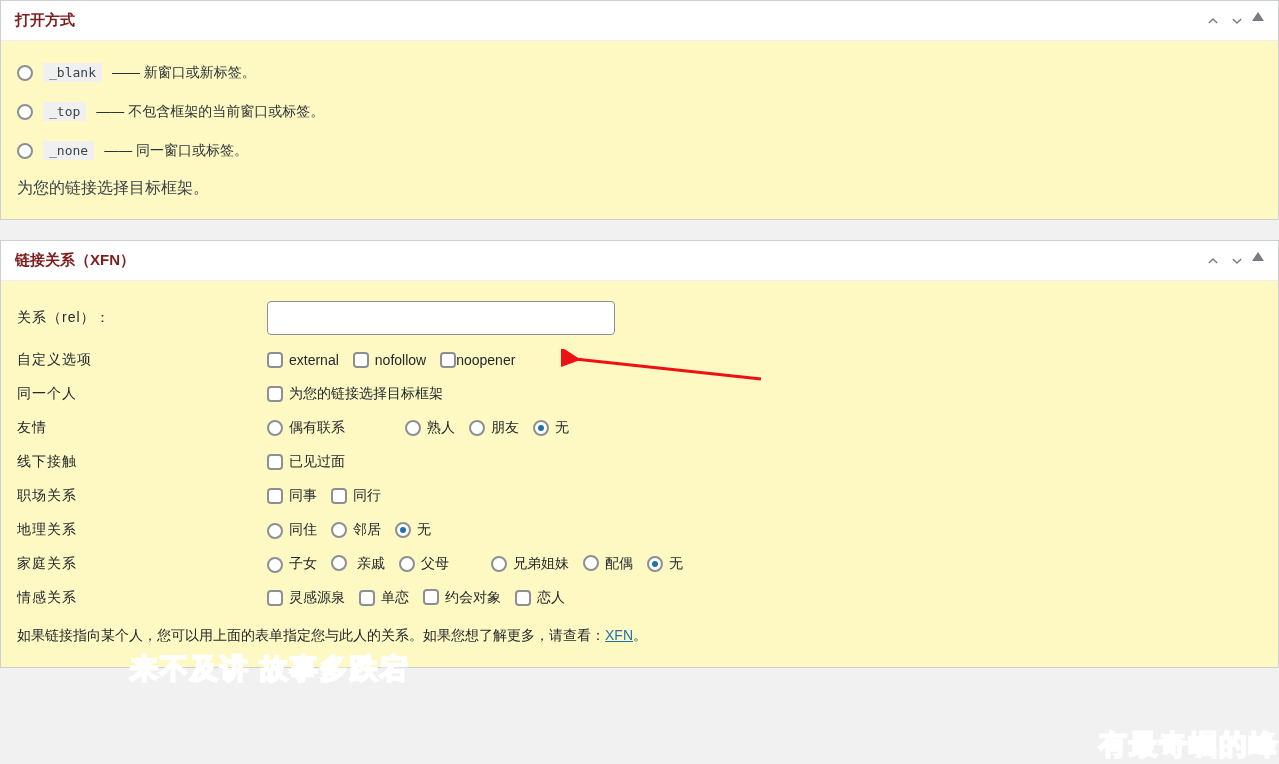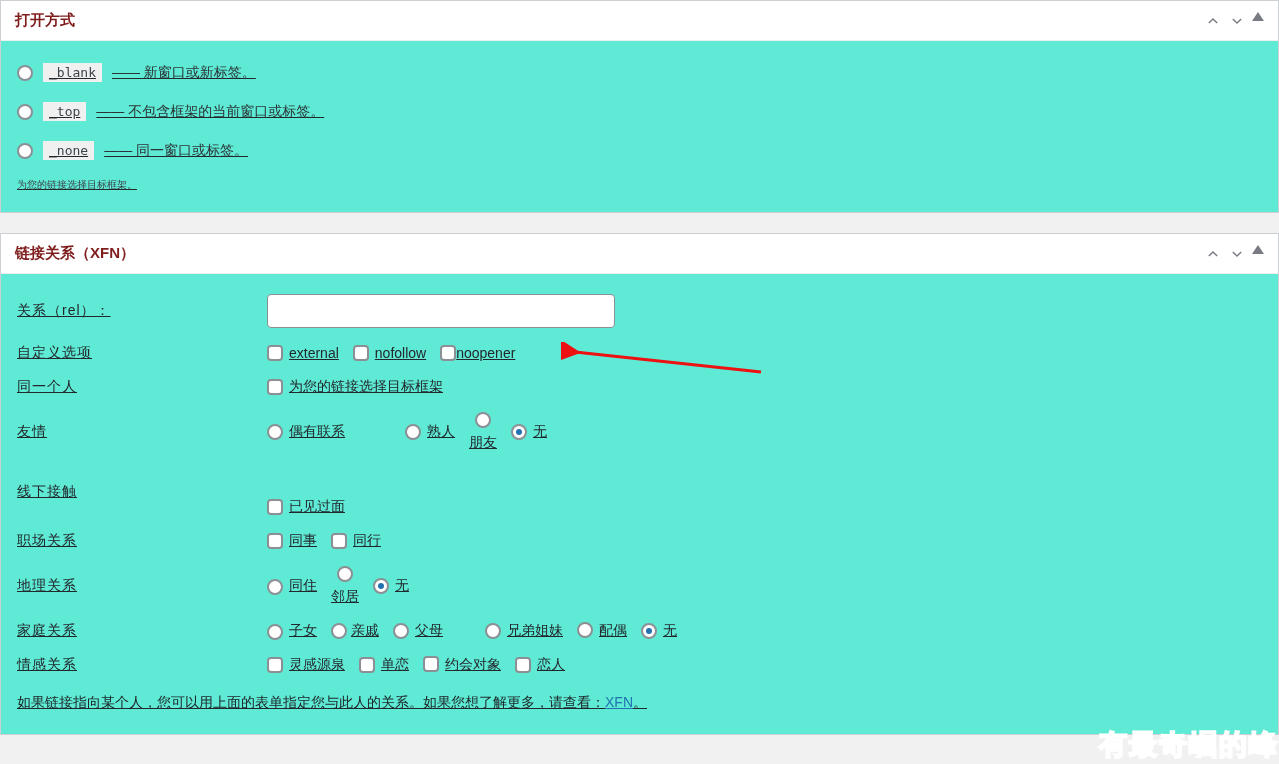--- a/index.html
+++ b/index.html
@@ -20,22 +20,21 @@
   font-size: 15px;
   color: #7f1d1d;
 }
 .panel-header .controls {
   display: flex;
   gap: 6px;
   color: #777;
 }
 .panel-body {
   padding: 14px 16px 20px 16px;
-  background: #5eead4;
-  text-decoration: underline;
+  background: #fef9c3;
 }
 .option-row {
   display: flex;
   align-items: center;
   gap: 10px;
   padding: 8px 0 12px 0;
   color: #2c3338;
   font-size: 14px;
 }
 .radio {
@@ -60,21 +59,21 @@
 }
 .code-box {
   background: #f0f0f1;
   padding: 2px 6px;
   font-family: Consolas, monospace;
   color: #3c434a;
   font-size: 13px;
 }
 .help-text {
   color: #3c434a;
-  font-size: 10px;
+  font-size: 16px;
   margin-top: 6px;
 }
 .form-row {
   display: flex;
   align-items: center;
   padding: 6px 0 10px 0;
   font-size: 14px;
 }
 .form-row .label {
   width: 250px;
@@ -240,35 +239,35 @@
       <div class="label">友情</div>
       <div class="controls-cell" id="friendship-cell">
             <span style="display: flex; align-items: center; gap: 6px;">
               <span class="radio"></span>
               <span>偶有联系</span>
             </span>
             <span style="display: flex; align-items: center; gap: 6px; padding-left: 46px;">
               <span class="radio"></span>
               <span>熟人</span>
             </span>
-            <span style="display: flex; align-items: center; gap: 6px; flex-direction: column;">
+            <span style="display: flex; align-items: center; gap: 6px;">
               <span class="radio"></span>
               <span>朋友</span>
             </span>
             <span style="display: flex; align-items: center; gap: 6px;">
               <span class="radio checked"></span>
               <span>无</span>
             </span>
           </div>
     </div>
 
     <div class="form-row">
       <div class="label">线下接触</div>
       <div class="controls-cell">
-        <span style="display:flex;align-items:center;gap:6px;margin-top:30px;">
+        <span style="display:flex;align-items:center;gap:6px;">
               <span class="checkbox"></span>
               <span>已见过面</span>
             </span>
       </div>
     </div>
 
     <div class="form-row">
       <div class="label">职场关系</div>
       <div class="controls-cell" id="professional-cell">
             <span style="display: flex; align-items: center; gap: 6px;">
@@ -282,39 +281,39 @@
           </div>
     </div>
 
     <div class="form-row">
       <div class="label">地理关系</div>
       <div class="controls-cell" id="geo-cell">
             <span style="display: flex; align-items: flex-end; gap: 6px;">
               <span class="radio"></span>
               <span>同住</span>
             </span>
-            <span style="display: flex; align-items: center; gap: 6px; flex-direction: column;">
+            <span style="display: flex; align-items: center; gap: 6px;">
               <span class="radio"></span>
               <span>邻居</span>
             </span>
             <span style="display: flex; align-items: center; gap: 6px;">
               <span class="radio checked"></span>
               <span>无</span>
             </span>
           </div>
     </div>
 
     <div class="form-row">
       <div class="label">家庭关系</div>
       <div class="controls-cell" id="family-cell">
             <span style="display: flex; align-items: flex-end; gap: 6px;">
               <span class="radio"></span>
               <span>子女</span>
             </span>
-            <span style="display: flex; align-items: center; gap: 4px;">
+            <span style="display: flex; align-items: flex-start; gap: 10px;">
               <span class="radio"></span>
               <span>亲戚</span>
             </span>
             <span style="display: flex; align-items: center; gap: 6px;">
               <span class="radio"></span>
               <span>父母</span>
             </span>
             <span style="display: flex; align-items: center; gap: 6px; margin-left: 28px;">
               <span class="radio"></span>
               <span>兄弟姐妹</span>
@@ -352,15 +351,16 @@
           </div>
     </div>
 
     <div class="panel-footer-text">
       <span>如果链接指向某个人，您可以用上面的表单指定您与此人的关系。如果您想了解更多，请查看：</span><a class="link">XFN</a><span>。</span>
     </div>
 
   </div>
 </div>
 
+<div class="watermark1">来不及讲  故事多跌宕</div>
 <div class="watermark2">有最奇崛的峰</div>
 
 </div>
 
 </body></html>

